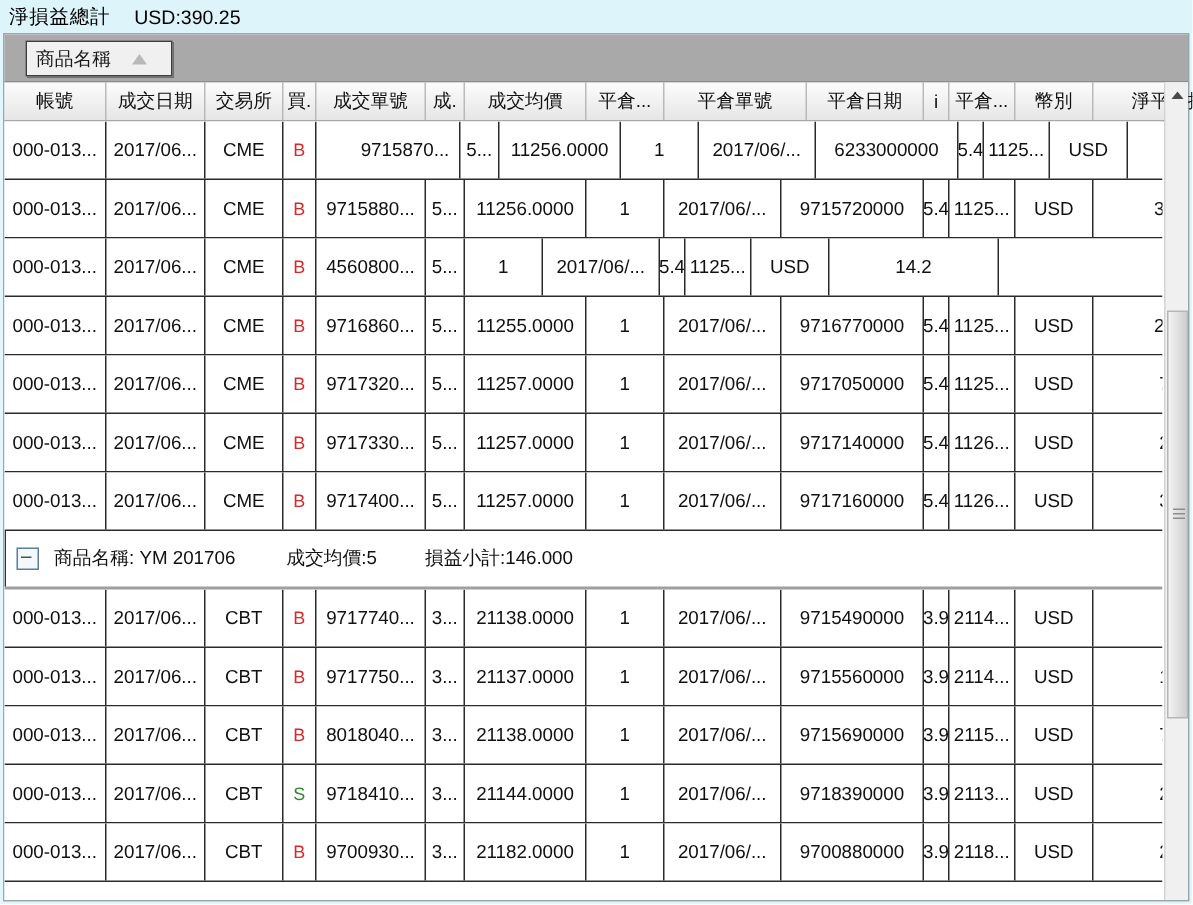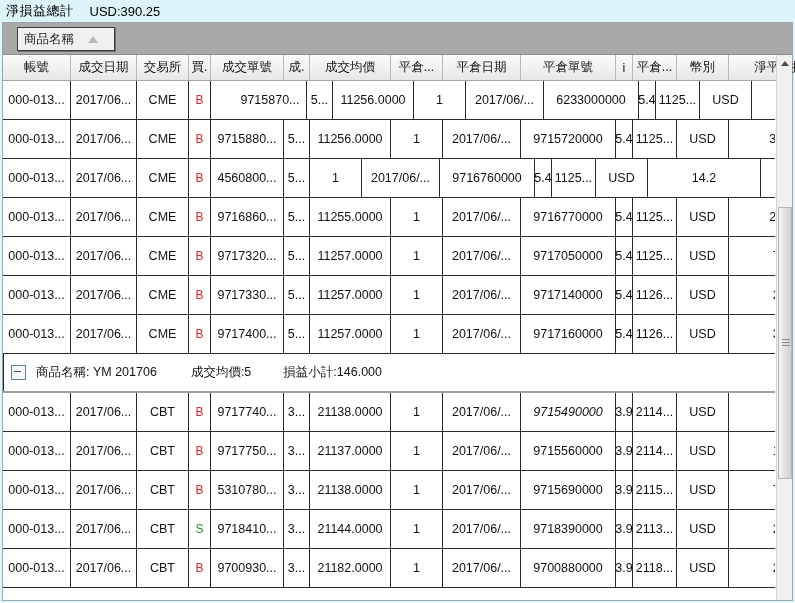--- a/index.html
+++ b/index.html
@@ -246,22 +246,22 @@
 
     <div class="header-row" id="header-row">
         <div class="hcell" style="width: 68px; flex: 0 0 68px;">帳號</div>
         <div class="hcell" style="width: 66px; flex: 0 0 66px;">成交日期</div>
         <div class="hcell" style="width: 52px; flex: 0 0 52px;">交易所</div>
         <div class="hcell" style="width: 22px; flex: 0 0 22px;">買.</div>
         <div class="hcell" style="width: 73px; flex: 0 0 73px;">成交單號</div>
         <div class="hcell" style="width: 26px; flex: 0 0 26px;">成.</div>
         <div class="hcell" style="width: 81px; flex: 0 0 81px;">成交均價</div>
         <div class="hcell" style="width: 52px; flex: 0 0 52px;">平倉...</div>
+        <div class="hcell" style="width: 95px; flex: 0 0 95px;">平倉單號</div>
         <div class="hcell" style="width: 78px; flex: 0 0 78px;">平倉日期</div>
-        <div class="hcell" style="width: 95px; flex: 0 0 95px;">平倉單號</div>
         <div class="hcell" style="width: 17px; flex: 0 0 17px;">i</div>
         <div class="hcell" style="width: 44px; flex: 0 0 44px;">平倉...</div>
         <div class="hcell" style="width: 52px; flex: 0 0 52px; text-align: center;">幣別</div>
         <div class="hcell" style="width: 113px; flex: 0 0 113px;">淨平倉損益</div>
       </div>
 
     <div class="body-area" id="body-area">
         <div class="data-row">
           <div class="dcell" style="width: 68px; flex: 0 0 68px;">000-013...</div>
           <div class="dcell" style="width: 66px; flex: 0 0 66px;">2017/06...</div>
@@ -296,21 +296,20 @@
         </div>
         <div class="data-row">
           <div class="dcell" style="width: 68px; flex: 0 0 68px;">000-013...</div>
           <div class="dcell" style="width: 66px; flex: 0 0 66px;">2017/06...</div>
           <div class="dcell" style="width: 52px; flex: 0 0 52px;">CME</div>
           <div class="dcell buy" style="width: 22px; flex: 0 0 22px;">B</div>
           <div class="dcell" style="width: 73px; flex: 0 0 73px;">4560800...</div>
           <div class="dcell" style="width: 26px; flex: 0 0 26px;">5...</div>
           <div class="dcell" style="width: 52px; flex: 0 0 52px;">1</div>
           <div class="dcell" style="width: 78px; flex: 0 0 78px;">2017/06/...</div>
-          <div class="dcell" style="width: 95px; flex: 0 0 95px;">9716760000</div>
           <div class="dcell" style="width: 17px; flex: 0 0 17px;">5.4</div>
           <div class="dcell" style="width: 44px; flex: 0 0 44px;">1125...</div>
           <div class="dcell" style="width: 52px; flex: 0 0 52px;">USD</div>
           <div class="dcell" style="width: 113px; flex: 0 0 113px;">14.2</div>
         </div>
         <div class="data-row">
           <div class="dcell" style="width: 68px; flex: 0 0 68px;">000-013...</div>
           <div class="dcell" style="width: 66px; flex: 0 0 66px;">2017/06...</div>
           <div class="dcell" style="width: 52px; flex: 0 0 52px;">CME</div>
           <div class="dcell buy" style="width: 22px; flex: 0 0 22px;">B</div>
@@ -382,21 +381,21 @@
         <div class="data-row">
           <div class="dcell" style="width: 68px; flex: 0 0 68px;">000-013...</div>
           <div class="dcell" style="width: 66px; flex: 0 0 66px;">2017/06...</div>
           <div class="dcell" style="width: 52px; flex: 0 0 52px;">CBT</div>
           <div class="dcell buy" style="width: 22px; flex: 0 0 22px;">B</div>
           <div class="dcell" style="width: 73px; flex: 0 0 73px;">9717740...</div>
           <div class="dcell" style="width: 26px; flex: 0 0 26px;">3...</div>
           <div class="dcell" style="width: 81px; flex: 0 0 81px;">21138.0000</div>
           <div class="dcell" style="width: 52px; flex: 0 0 52px;">1</div>
           <div class="dcell" style="width: 78px; flex: 0 0 78px;">2017/06/...</div>
-          <div class="dcell" style="width: 95px; flex: 0 0 95px; font-style: italic;">9715490000</div>
+          <div class="dcell" style="width: 95px; flex: 0 0 95px;">9715490000</div>
           <div class="dcell" style="width: 17px; flex: 0 0 17px;">3.9</div>
           <div class="dcell" style="width: 44px; flex: 0 0 44px;">2114...</div>
           <div class="dcell" style="width: 52px; flex: 0 0 52px;">USD</div>
           <div class="dcell" style="width: 113px; flex: 0 0 113px;">7.2</div>
         </div>
         <div class="data-row">
           <div class="dcell" style="width: 68px; flex: 0 0 68px;">000-013...</div>
           <div class="dcell" style="width: 66px; flex: 0 0 66px;">2017/06...</div>
           <div class="dcell" style="width: 52px; flex: 0 0 52px;">CBT</div>
           <div class="dcell buy" style="width: 22px; flex: 0 0 22px;">B</div>
@@ -409,21 +408,21 @@
           <div class="dcell" style="width: 17px; flex: 0 0 17px;">3.9</div>
           <div class="dcell" style="width: 44px; flex: 0 0 44px;">2114...</div>
           <div class="dcell" style="width: 52px; flex: 0 0 52px;">USD</div>
           <div class="dcell" style="width: 113px; flex: 0 0 113px;">17.2</div>
         </div>
         <div class="data-row">
           <div class="dcell" style="width: 68px; flex: 0 0 68px;">000-013...</div>
           <div class="dcell" style="width: 66px; flex: 0 0 66px;">2017/06...</div>
           <div class="dcell" style="width: 52px; flex: 0 0 52px;">CBT</div>
           <div class="dcell buy" style="width: 22px; flex: 0 0 22px;">B</div>
-          <div class="dcell" style="width: 73px; flex: 0 0 73px;">5310780...</div>
+          <div class="dcell" style="width: 73px; flex: 0 0 73px;">8018040...</div>
           <div class="dcell" style="width: 26px; flex: 0 0 26px;">3...</div>
           <div class="dcell" style="width: 81px; flex: 0 0 81px;">21138.0000</div>
           <div class="dcell" style="width: 52px; flex: 0 0 52px;">1</div>
           <div class="dcell" style="width: 78px; flex: 0 0 78px;">2017/06/...</div>
           <div class="dcell" style="width: 95px; flex: 0 0 95px;">9715690000</div>
           <div class="dcell" style="width: 17px; flex: 0 0 17px;">3.9</div>
           <div class="dcell" style="width: 44px; flex: 0 0 44px;">2115...</div>
           <div class="dcell" style="width: 52px; flex: 0 0 52px;">USD</div>
           <div class="dcell" style="width: 113px; flex: 0 0 113px;">72.2</div>
         </div>

